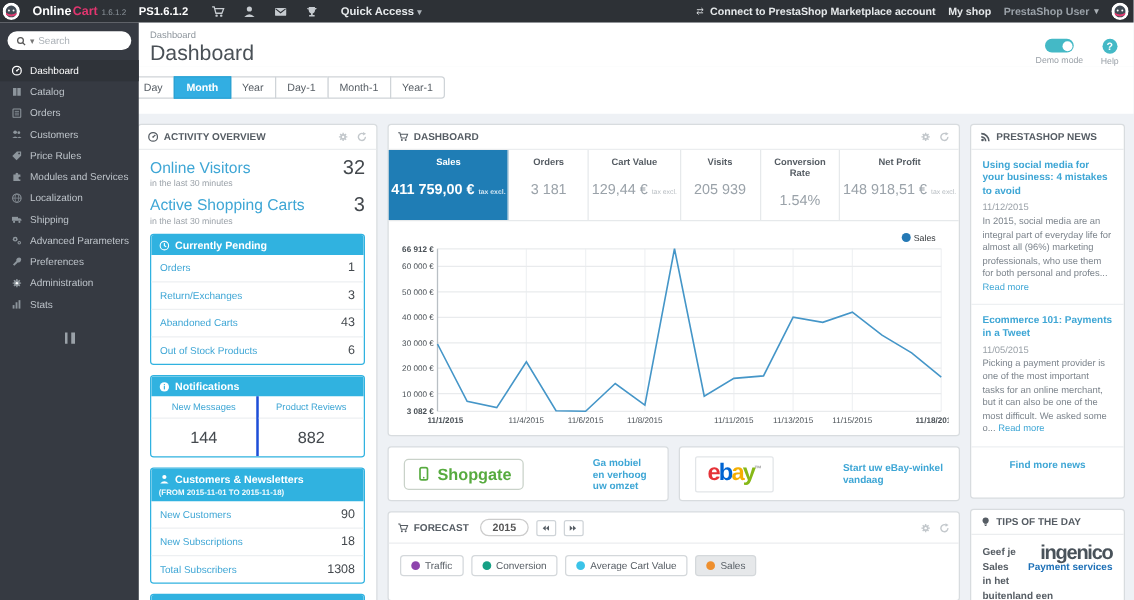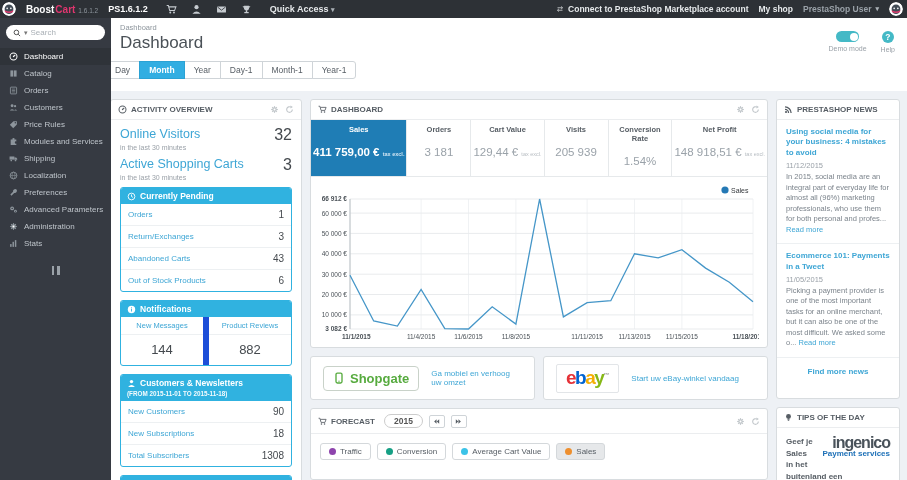--- a/index.html
+++ b/index.html
@@ -85,21 +85,21 @@
   .bb-head { background:#30b2e0; color:#fff; font-size:8.5px; font-weight:bold; padding:3px 6px; }
   .bb-head .t { display:flex; align-items:center; gap:4px; }
   .bb-head .icn { color:#fff; }
   .bb-sub { font-size:6.3px; font-weight:bold; opacity:.95; }
   .bb-row { display:flex; justify-content:space-between; align-items:center; padding:5px 7px; border-top:1px solid #edf0f2; }
   .bb-row:first-of-type { border-top:none; }
   .bb-row .lbl { color:#3ea6d5; font-size:8px; cursor:pointer; }
   .bb-row .val { color:#44494e; font-size:10px; }
   .bb-cols { display:flex; }
   .bb-col { flex:1; text-align:center; }
-  .bb-col + .bb-col { border-left:6px solid #1d4ed8; }
+  .bb-col + .bb-col { border-left:2px solid #1d4ed8; }
   .bb-col .lbl { display:block; font-size:7.5px; color:#3ea6d5; padding:4px 2px; border-bottom:1px solid #edf0f2; cursor:pointer; }
   .bb-col .val { display:block; font-size:13px; color:#44494e; padding:7px 0 8px; }
 
   
   .metrics { display:flex; border-bottom:1px solid #e6e9eb; }
   .metric { flex:1; text-align:center; padding:5px 2px 7px; border-right:1px solid #e6e9eb; cursor:pointer; }
   .metric:last-child { border-right:none; }
   .metric .m-lbl { display:block; font-size:7.5px; font-weight:bold; color:#565d64; margin-bottom:8px; }
   .metric .m-val { font-size:11.5px; color:#9aa2a9; white-space:nowrap; }
   .metric .m-note { font-size:5.5px; color:#b6bcc1; }
@@ -112,21 +112,21 @@
   .grid.v { stroke:#f0f2f4; }
   .axisline { stroke:#b9bfc4; stroke-width:1; }
   .ytick, .xtick { font-size:6.5px; fill:#4a5157; }
   .bold { font-weight:bold; }
   .series-line { stroke:#4596c8; stroke-width:1.3; fill:none; }
   .legend-label { font-size:7px; fill:#33373b; }
 
   
   .banners { display:flex; gap:8px; }
   .banner { flex:1; background:#fff; border:1px solid #d8dcdf; border-radius:3px; height:44px; display:flex; align-items:center; gap:12px; padding:0 12px; cursor:pointer; }
-  .banner a { font-size:8px; color:#3ea6d5; font-weight:normal; }
+  .banner a { font-size:8px; color:#3ea6d5; font-weight:bold;margin-left:43px; }
   .sg-logo { border:1px solid #c9d2c9; border-radius:4px; padding:4px 9px; display:flex; align-items:center; gap:5px; color:#57ab3f; font-size:13px; font-weight:bold; }
   .sg-logo .icn svg { width:12px; height:12px; }
   .ebay-logo { border:1px solid #e2e5e8; border-radius:2px; padding:3px 9px 5px; font-size:19px; font-weight:bold; letter-spacing:-1.5px; line-height:1; }
   .ebay-logo sup { font-size:6px; color:#999; letter-spacing:0; }
   .eb-e{color:#e53238}.eb-b{color:#0064d2}.eb-a{color:#f5af02}.eb-y{color:#86b817}
 
   
   .forecast-head { display:flex; align-items:center; gap:4px; }
   .year-pill { border:1px solid #ccc; border-radius:9px; padding:1px 9px; font-size:8.5px; font-weight:bold; color:#555; margin-left:5px; cursor:pointer; }
   .nav-btn { border:1px solid #cfd4d8; background:#fff; border-radius:2px; width:16px; height:13px; display:flex; align-items:center; justify-content:center; color:#565d64; cursor:pointer; margin-left:2px; }
@@ -159,21 +159,21 @@
       <span class="avatar"><span class="icn">
             <svg viewBox="0 0 16 16" fill="currentColor" aria-hidden="true">
               <circle cx="8" cy="8" r="8" fill="#fff"></circle>
               <path d="M8 2.8 A5 5 0 0 0 3 7.8 L3.3 10.3 A5 5 0 0 0 12.7 10.3 L13 7.8 A5 5 0 0 0 8 2.8 Z" fill="#414b55"></path>
               <path d="M3.1 9.3 Q8 12.6 12.9 9.3 L12.6 11.4 Q8 14 3.4 11.4 Z" fill="#e23d70"></path>
               <circle cx="5.9" cy="7.3" r="0.9" fill="#fff"></circle>
               <circle cx="10.1" cy="7.3" r="0.9" fill="#fff"></circle>
             </svg>
           </span></span>
       <span class="brand">
-        <span class="p1">Boost</span>
+        <span class="p1">Online</span>
           <span class="p2">Cart</span>
           <small>1.6.1.2</small>
       </span>
       <a class="shopname">PS1.6.1.2</a>
       <span class="tb-icons">
         <span class="icn lg">
             <svg viewBox="0 0 16 16" fill="currentColor" aria-hidden="true">
               <path d="M1 2.2 H3.4 L5.4 9.6 H12.4 L14.4 4.2 H4.2" fill="none" stroke="currentColor" stroke-width="1.5"></path>
               <circle cx="6.2" cy="12.4" r="1.4"></circle>
               <circle cx="11.6" cy="12.4" r="1.4"></circle>
@@ -294,56 +294,56 @@
           <span class="icn ">
             <svg viewBox="0 0 16 16" fill="currentColor" aria-hidden="true">
               <path d="M3 4.5 H6.2 A1.9 1.9 0 1 1 9.8 4.5 H13 V8 A1.9 1.9 0 1 0 13 11.5 V14 H3 Z"></path>
             </svg>
           </span>
           <span>Modules and Services</span>
         </li>
         <li class="">
           <span class="icn ">
             <svg viewBox="0 0 16 16" fill="currentColor" aria-hidden="true">
+              <circle cx="8" cy="8" r="6" fill="none" stroke="currentColor" stroke-width="1.5"></circle>
+              <ellipse cx="8" cy="8" rx="2.7" ry="6" fill="none" stroke="currentColor" stroke-width="1"></ellipse>
+              <line x1="2" y1="8" x2="14" y2="8" stroke="currentColor" stroke-width="1"></line>
+            </svg>
+          </span>
+          <span>Localization</span>
+        </li>
+        <li class="">
+          <span class="icn ">
+            <svg viewBox="0 0 16 16" fill="currentColor" aria-hidden="true">
               <rect x="1" y="4.4" width="8.6" height="5.6"></rect>
               <path d="M9.6 6.4 H12.8 L14.6 8.6 V10 H9.6 Z"></path>
               <circle cx="4" cy="11.6" r="1.5"></circle>
               <circle cx="11.6" cy="11.6" r="1.5"></circle>
             </svg>
           </span>
           <span>Shipping</span>
         </li>
         <li class="">
           <span class="icn ">
             <svg viewBox="0 0 16 16" fill="currentColor" aria-hidden="true">
-              <circle cx="8" cy="8" r="6" fill="none" stroke="currentColor" stroke-width="1.5"></circle>
-              <ellipse cx="8" cy="8" rx="2.7" ry="6" fill="none" stroke="currentColor" stroke-width="1"></ellipse>
-              <line x1="2" y1="8" x2="14" y2="8" stroke="currentColor" stroke-width="1"></line>
-            </svg>
-          </span>
-          <span>Localization</span>
-        </li>
-        <li class="">
-          <span class="icn ">
-            <svg viewBox="0 0 16 16" fill="currentColor" aria-hidden="true">
-              <path d="M13.4 2.6 A4 4 0 0 0 7.2 6.8 L2.4 11.6 L4.4 13.6 L9.2 8.8 A4 4 0 0 0 13.4 2.6 Z"></path>
-            </svg>
-          </span>
-          <span>Preferences</span>
-        </li>
-        <li class="">
-          <span class="icn ">
-            <svg viewBox="0 0 16 16" fill="currentColor" aria-hidden="true">
               <circle cx="5.6" cy="6" r="3.4"></circle>
               <circle cx="5.6" cy="6" r="1.3" fill="#363a42"></circle>
               <circle cx="11.4" cy="11" r="2.5"></circle>
               <circle cx="11.4" cy="11" r="1" fill="#363a42"></circle>
             </svg>
           </span>
           <span>Advanced Parameters</span>
+        </li>
+        <li class="">
+          <span class="icn ">
+            <svg viewBox="0 0 16 16" fill="currentColor" aria-hidden="true">
+              <path d="M13.4 2.6 A4 4 0 0 0 7.2 6.8 L2.4 11.6 L4.4 13.6 L9.2 8.8 A4 4 0 0 0 13.4 2.6 Z"></path>
+            </svg>
+          </span>
+          <span>Preferences</span>
         </li>
         <li class="">
           <span class="icn ">
             <svg viewBox="0 0 16 16" fill="currentColor" aria-hidden="true">
               <g stroke="currentColor" stroke-width="2">
                 <line x1="8" y1="2" x2="8" y2="14"></line>
                 <line x1="2" y1="8" x2="14" y2="8"></line>
                 <line x1="3.8" y1="3.8" x2="12.2" y2="12.2"></line>
                 <line x1="12.2" y1="3.8" x2="3.8" y2="12.2"></line>
               </g>

